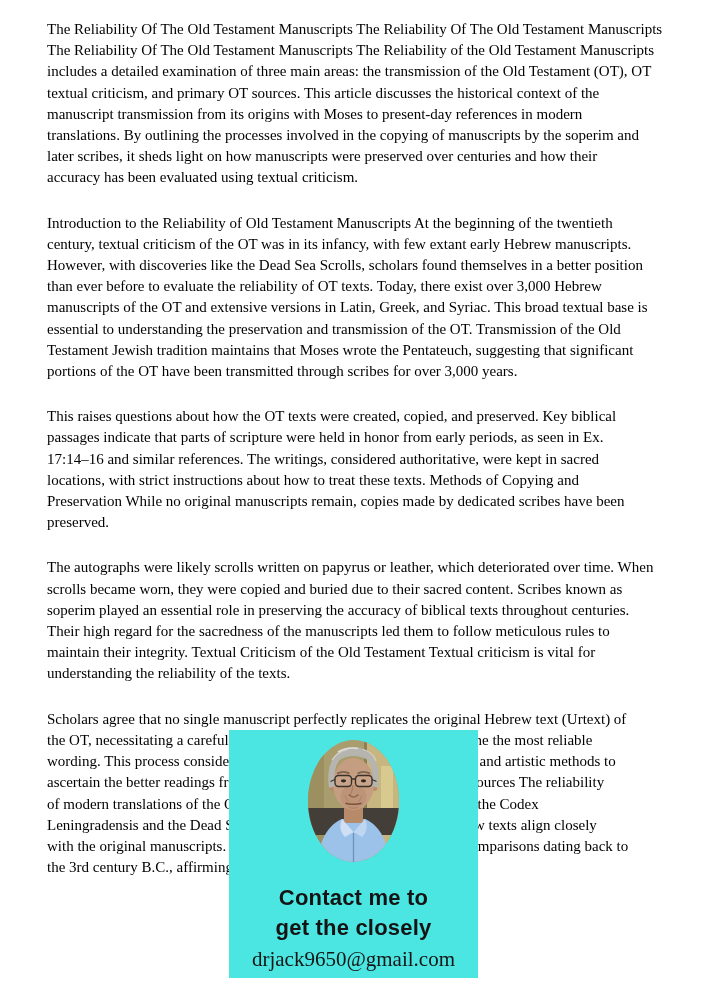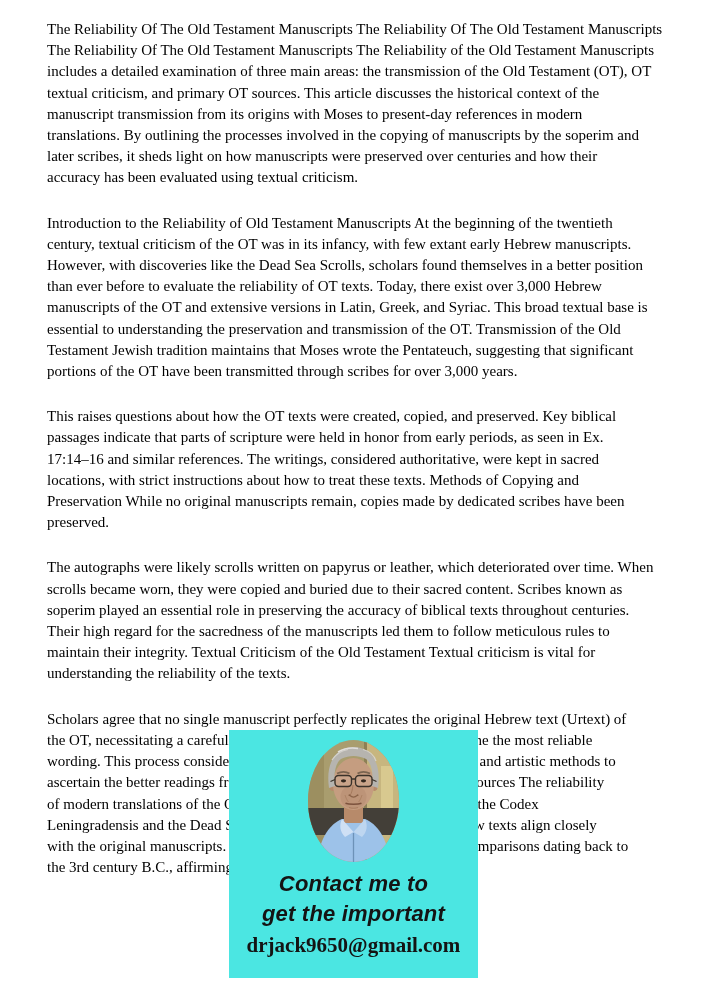--- a/index.html
+++ b/index.html
@@ -24,29 +24,29 @@
   }
   .doc p{margin:0 0 24px 0;white-space:pre;}
   .card{
     position:absolute;left:229px;top:730px;width:249px;height:248px;
     background:var(--card-bg);
     display:flex;flex-direction:column;align-items:center;
     z-index:5;
   }
   .photo{margin-top:10px;width:91px;height:122px;flex:0 0 auto;}
   .heading{
-    margin-top:7px;
+    margin-top:21px;
     font-family:"Liberation Sans", sans-serif;
     font-weight:700;font-size:22px;line-height:30px;
-    color:var(--card-text);text-align:center;letter-spacing:0.2px;font-style:italic;
+    color:var(--card-text);text-align:center;letter-spacing:0.2px;
   }
   .email{
     margin-top:2px;
     font-family:"Liberation Serif", serif;
-    font-weight:700;font-size:21px;line-height:28px;
+    font-weight:400;font-size:21px;line-height:28px;
     color:var(--card-text);text-align:center;
   }
 </style>
 </head>
 <body>
 
 <div class="page">
 
   <div class="doc">
     <p>The Reliability Of The Old Testament Manuscripts The Reliability Of The Old Testament Manuscripts
@@ -147,20 +147,20 @@
           <path d="M54,55 C53,58 52,60.5 50.5,62" stroke="#ab8163" stroke-width="0.9" fill="none"></path>
 
           <path d="M37.5,63.2 C41,64.6 50,64.6 53.5,63.2" stroke="#7c523d" stroke-width="1.6" fill="none"></path>
           <path d="M41,67.5 C44,68.5 47,68.5 50,67.5" stroke="#a87c5f" stroke-width="0.9" fill="none"></path>
         </g>
       </svg>
     </div>
 
     <div class="heading">
       <div>Contact me to</div>
-      <div>get the important</div>
+      <div>get the closely</div>
     </div>
 
     <div class="email">drjack9650@gmail.com</div>
 
   </div>
 
 </div>
 
 </body></html>

